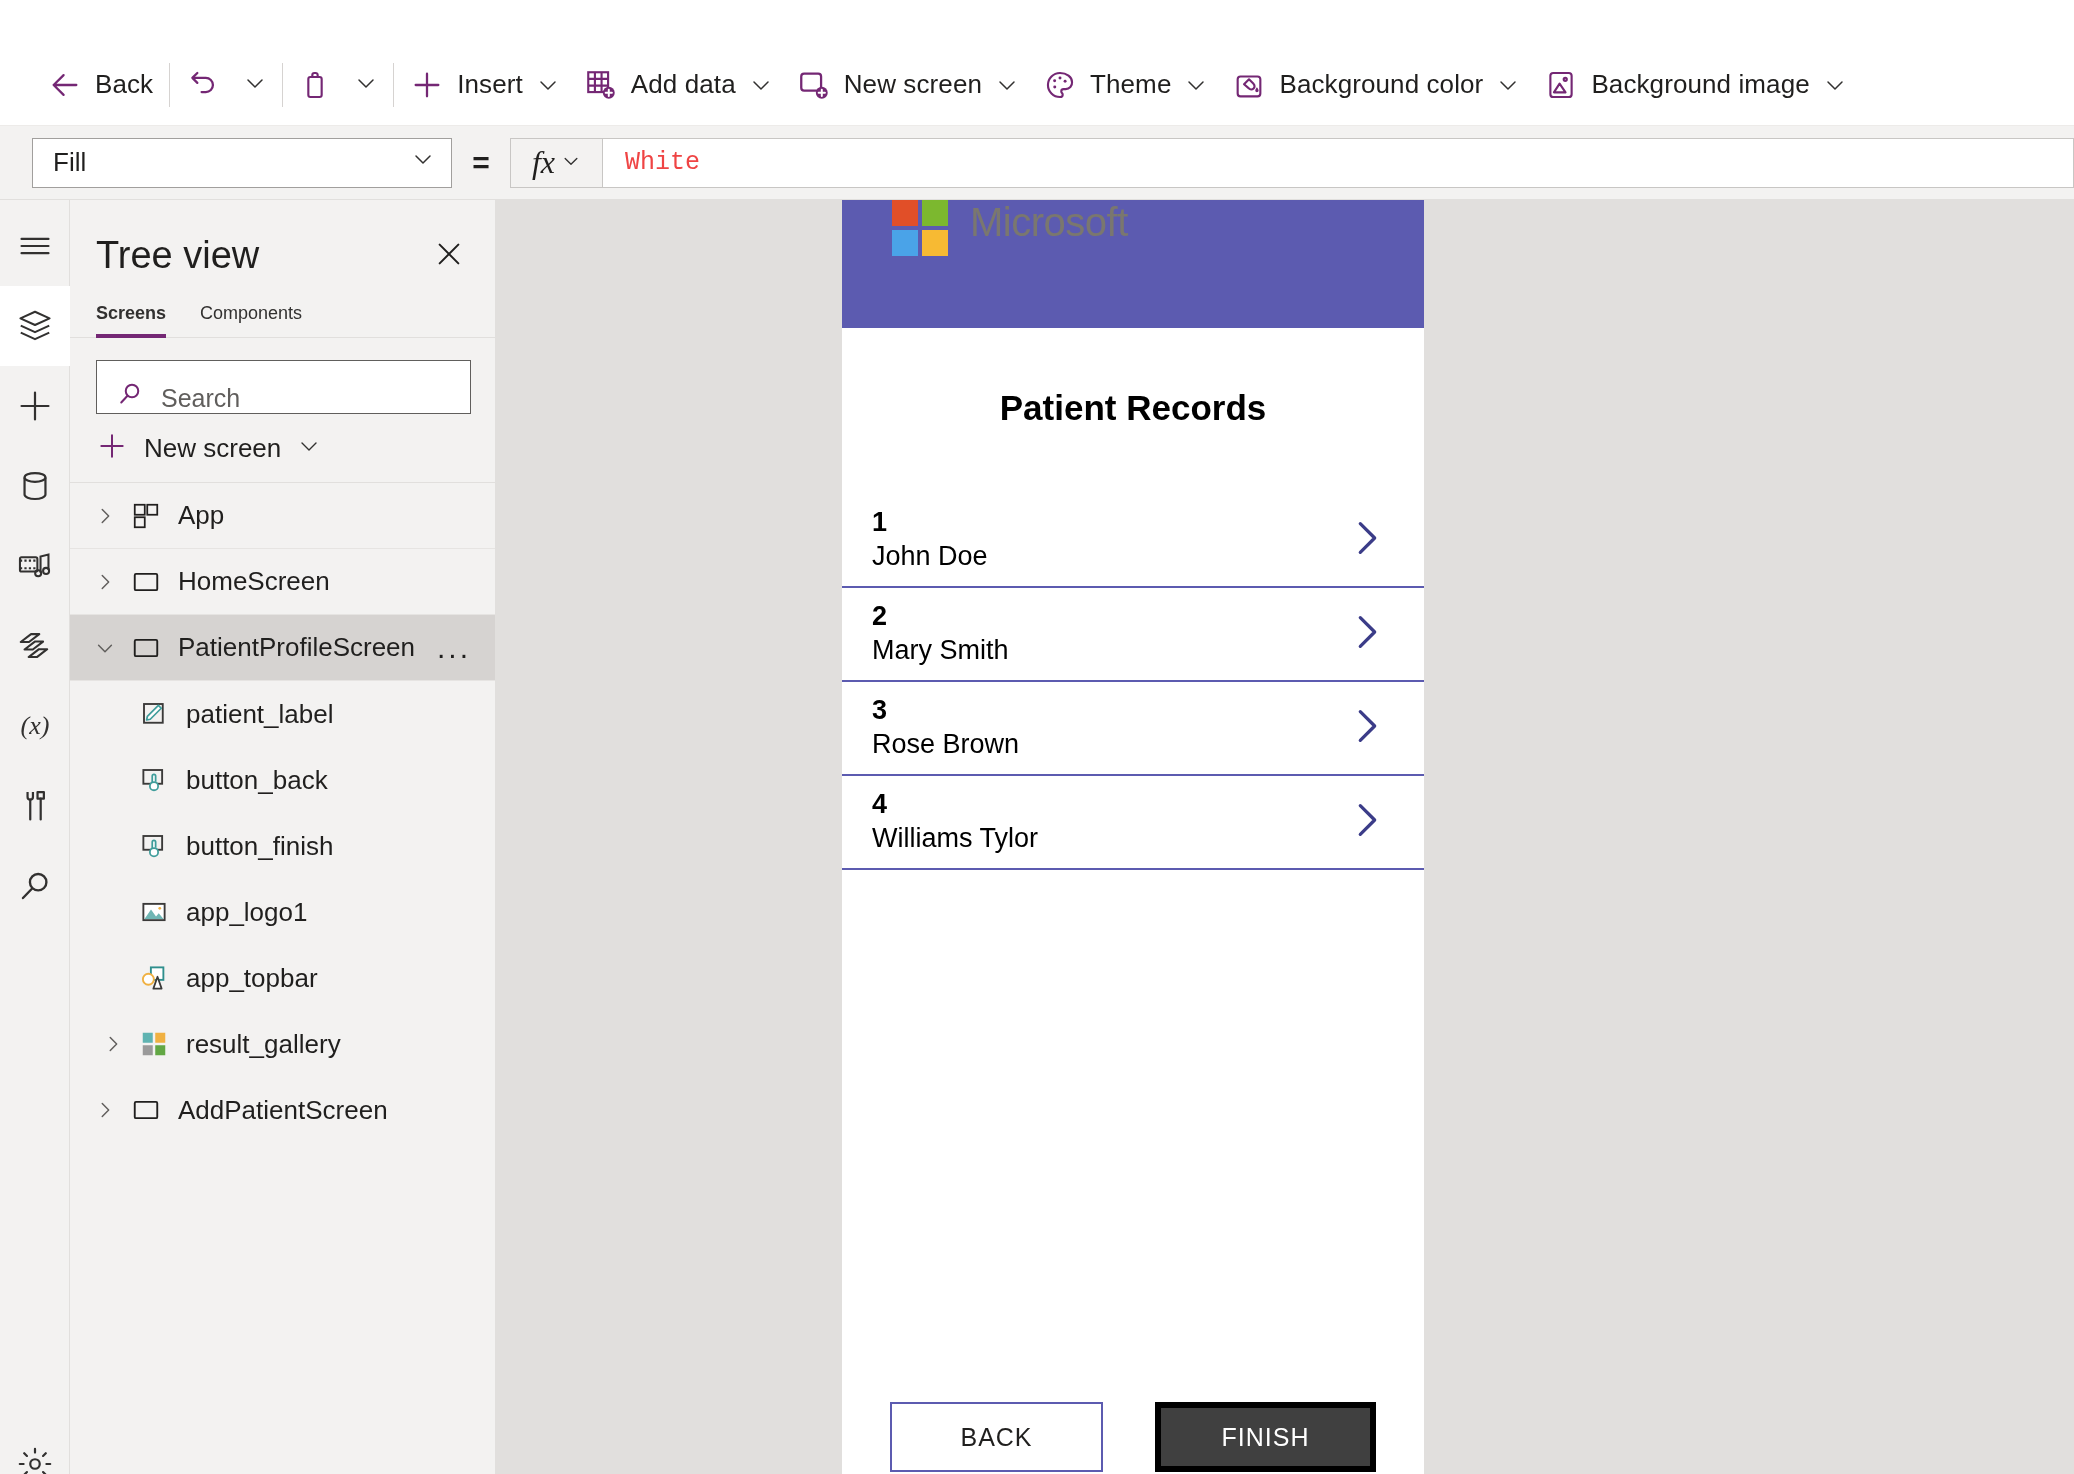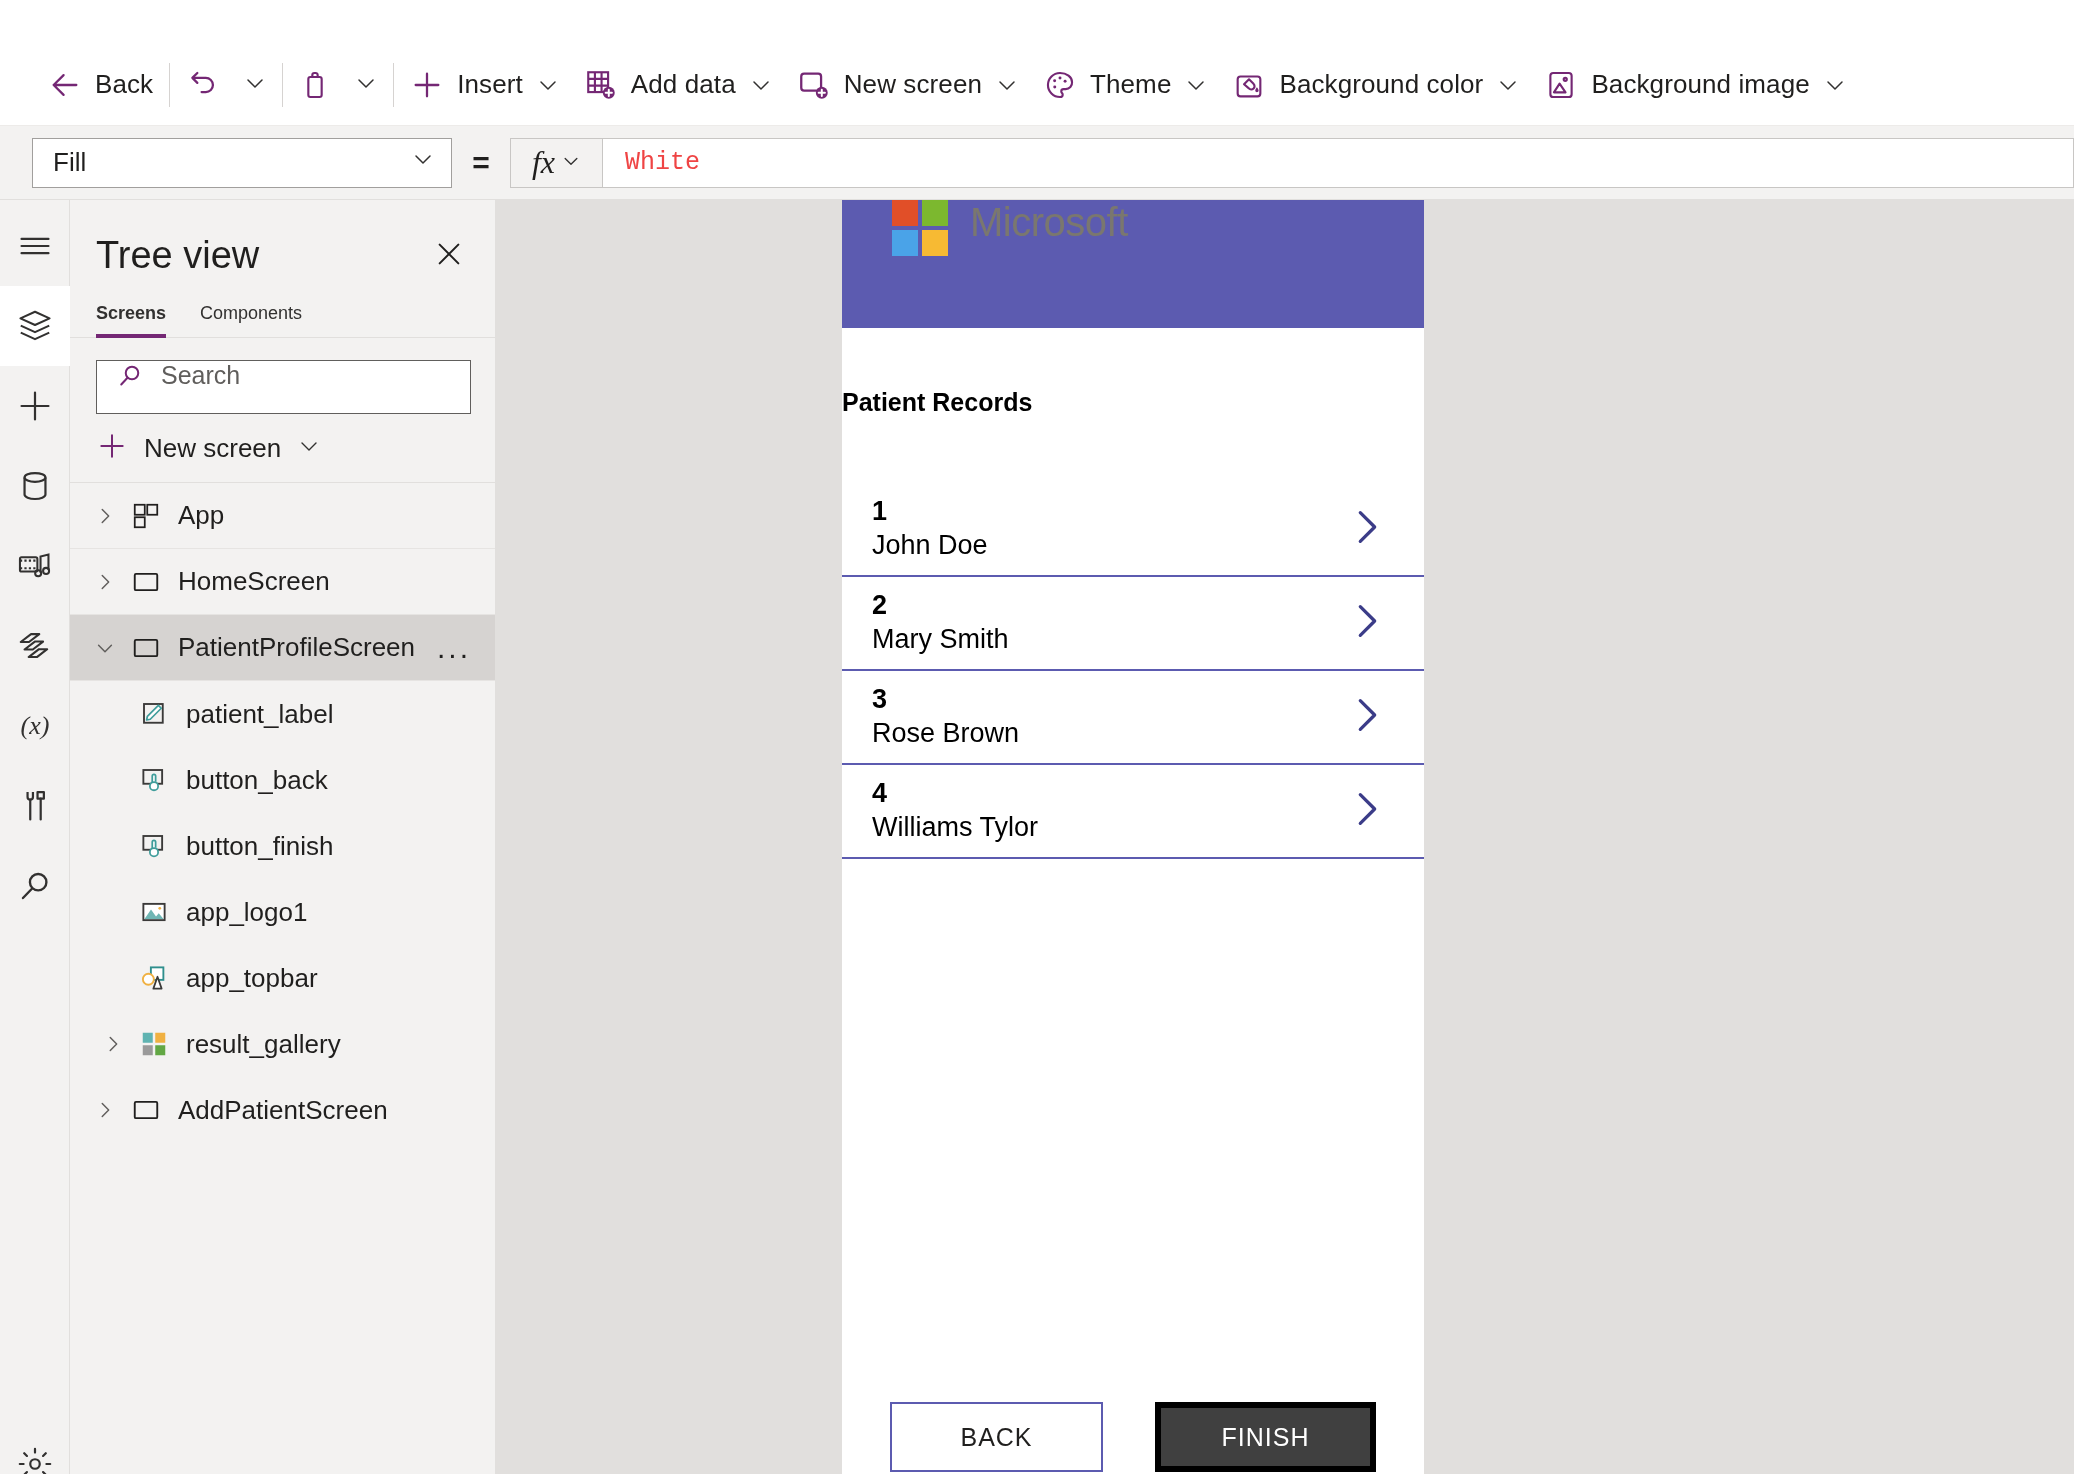--- a/index.html
+++ b/index.html
@@ -101,21 +101,21 @@
     border-bottom: 1px solid #e1dfdd;
   }
   .tv-tab {
     font-size: 18px; color: #323130; padding-bottom: 10px;
     cursor: pointer; border-bottom: 4px solid transparent; margin-bottom: -1px;
   }
   .tv-tab.active { font-weight: 700; border-bottom-color: #742774; }
   .tv-searchwrap { padding: 22px 24px 0 26px; }
   .tv-search {
     height: 54px; background: #ffffff; border: 1px solid #605e5c;
-    display: flex; align-items: flex-start; gap: 16px; padding: 0 16px 0 18px;
+    display: flex; align-items: flex-end; gap: 16px; padding: 0 16px 0 18px;
     cursor: text;
   }
   .tv-search .ph { font-size: 25px; color: #605e5c; }
   .tv-newscreen {
     display: flex; align-items: center; gap: 16px;
     padding: 16px 0 16px 26px; cursor: pointer;
     border-bottom: 1px solid #e1dfdd;
   }
   .tv-newscreen .lbl { font-size: 26px; color: #201f1e; }
   .tv-list { flex: 1 1 auto; overflow-y: auto; }
@@ -147,21 +147,21 @@
     display: flex; flex-direction: column;
   }
   .topbar {
     height: 128px; flex: 0 0 128px; background: #5c5bb0;
     display: flex; align-items: flex-start; padding-left: 50px; gap: 22px;
   }
   .mslogo { display: grid; grid-template-columns: 26px 26px; grid-template-rows: 26px 26px; gap: 4px; }
   .mslogo i { display: block; }
   .mstext { font-size: 40px; color: #7a776f; font-weight: 400; letter-spacing: -0.5px; }
   .ptitle {
-    text-align: left; font-size: 25px; font-weight: 700; color: #000000;
+    text-align: center; font-size: 35px; font-weight: 700; color: #000000;
     padding-top: 60px; padding-bottom: 10px;
   }
   .gallery { margin-top: 56px; }
   .grow {
     height: 94px; display: flex; align-items: center;
     border-bottom: 2px solid #5c5bb0;
     padding: 0 34px 0 30px;
   }
   .grow .txt { flex: 1 1 auto; }
   .grow .num { font-size: 27px; font-weight: 700; color: #000000; line-height: 1.25; }

